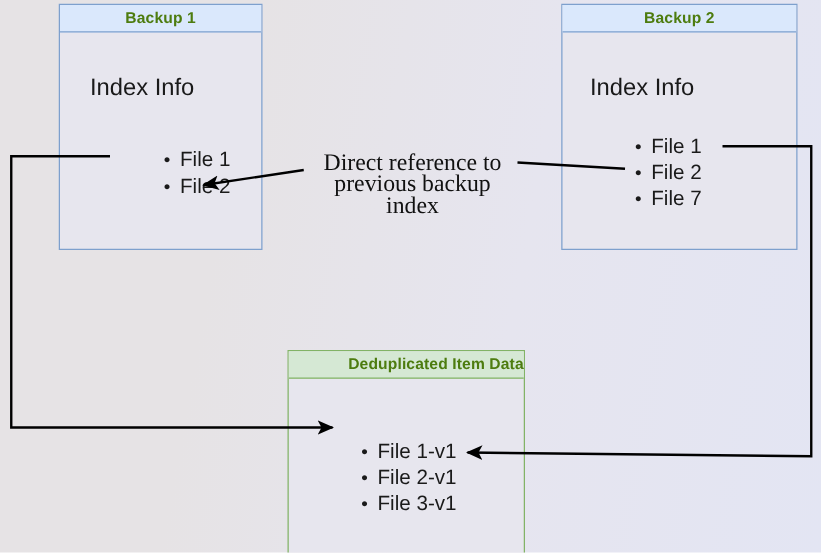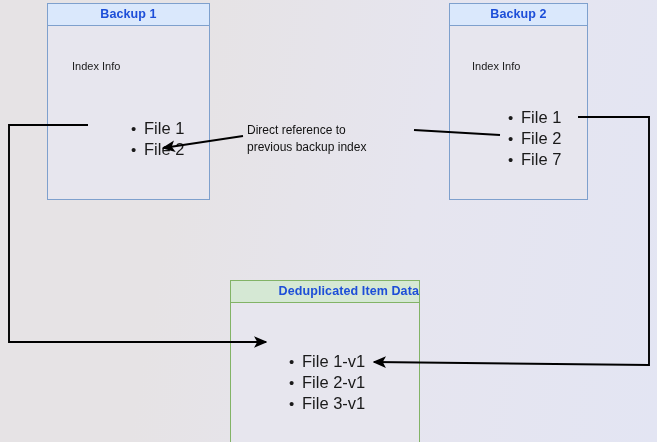--- a/index.html
+++ b/index.html
@@ -26,21 +26,21 @@
     background: #e7e6ee;
   }
   .box-header {
     box-sizing: border-box;
     width: 100%;
     height: 22px;
     line-height: 20px;
     text-align: center;
     font-size: 12.5px;
     font-weight: bold;
-    color: #1d4ed8;
+    color: #4d7c0f;
     letter-spacing: 0.1px;
   }
   .box-body {
     position: relative;
     width: 100%;
   }
   
   .box-blue {
     border: 1.6px solid #7ea0cd;
   }
@@ -53,21 +53,21 @@
     border: 1.8px solid #82b366;
   }
   .box-green .box-header {
     background: #d5e8d4;
     border-bottom: 1.8px solid #82b366;
     text-align: right;
   }
   
   .index-label {
     position: absolute;
-    font-size: 11px;
+    font-size: 19px;
     color: #1a1a1a;
     white-space: nowrap;
   }
   ul.file-list {
     position: absolute;
     margin: 0;
     padding: 0 0 0 16px;
     list-style: none;
   }
   ul.file-list li {
@@ -81,24 +81,26 @@
     content: "\2022";
     position: absolute;
     left: -13px;
     top: -0.5px;
     font-size: 15px;
     color: #1a1a1a;
   }
   
   .annotation {
     position: absolute;
-    font-size: 12px;
+    font-size: 19px;
     line-height: 17px;
     color: #111111;
+    text-align: center;
     white-space: pre-line;
+    font-family: Liberation Serif, serif;
   }
   
   #connectors {
     position: absolute;
     left: 0;
     top: 0;
     width: 657px;
     height: 442px;
     pointer-events: none;
   }
@@ -112,21 +114,21 @@
     <div class="box-header">Backup 1</div>
     <div class="box-body" style="height:173px;">
       <div class="index-label" style="left:24px; top:34px;">Index Info</div>
       <ul class="file-list" style="left:80px; top:92px;">
         <li>File 1</li>
         <li>File 2</li>
       </ul>
     </div>
   </div>
 
-  <div class="box box-blue" style="left:449px; top:3px; width:139px; height:197px;">
+  <div class="box box-blue" style="left:449px; top:3px; width:189px; height:197px;">
     <div class="box-header">Backup 2</div>
     <div class="box-body" style="height:173px;">
       <div class="index-label" style="left:22px; top:34px;">Index Info</div>
       <ul class="file-list" style="left:55px; top:81px;">
         <li>File 1</li>
         <li>File 2</li>
         <li>File 7</li>
       </ul>
     </div>
   </div>

